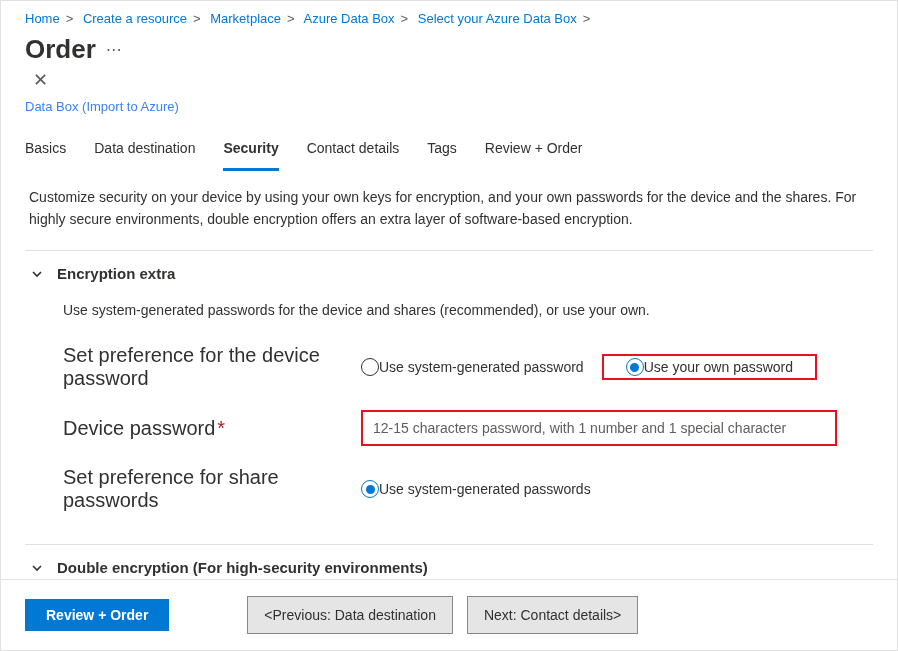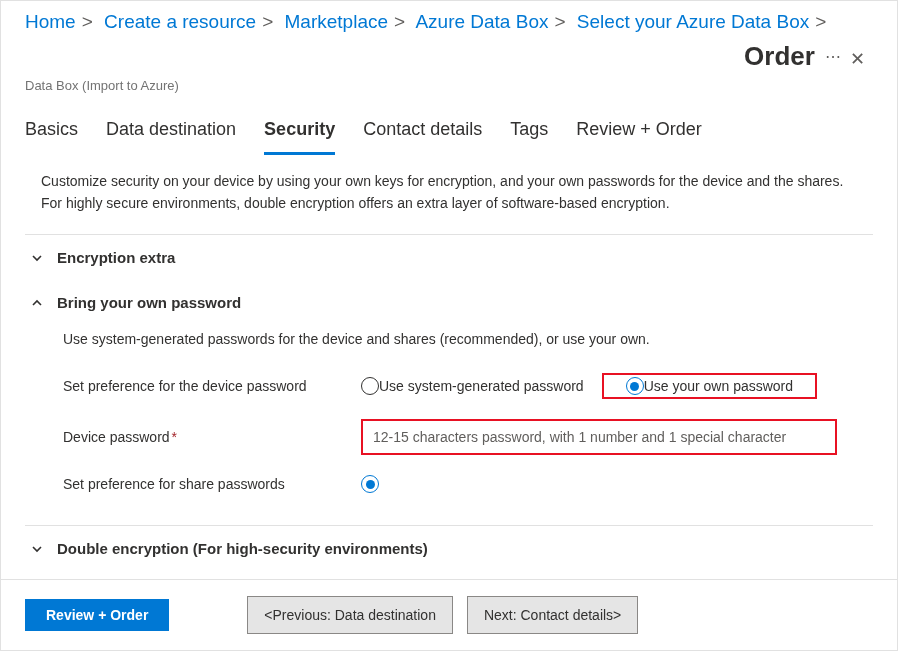--- a/index.html
+++ b/index.html
@@ -9,55 +9,56 @@
       color: #323130;
       background: #fff;
       width: 898px;
       height: 651px;
       position: relative;
       overflow: hidden;
       border: 1px solid #e1e1e1;
     }
     .breadcrumb {
       padding: 10px 24px 4px;
-      font-size: 19px;
+      font-size: 13px;
       color: #605e5c;
     }
     .breadcrumb a { color: #0078d4; text-decoration: none; }
     .breadcrumb .sep { margin: 0 6px; color: #605e5c; }
     .header {
       padding: 4px 24px 4px;
       display: flex;
       align-items: baseline;
       justify-content: flex-end;
+      flex-direction: column;
     }
     .header-left { display: flex; align-items: center; gap: 10px; }
     .title { font-size: 26px; font-weight: 600; }
     .more-dots { color: #605e5c; font-size: 16px; letter-spacing: 1px; }
     .close-x { font-size: 18px; color: #605e5c; cursor: pointer; padding: 4px 8px; }
-    .subtitle { padding: 0 24px 16px; font-size: 13px; color: #737373; }
+    .subtitle { padding: 0 24px 16px; font-size: 13px; color: #3b82f6; }
     .tabs {
       display: flex;
       gap: 28px;
       padding: 0 24px;
       border-bottom: none;
     }
     .tab {
       padding: 10px 0 12px;
-      font-size: 18px;
+      font-size: 14px;
       color: #323130;
       cursor: pointer;
       border-bottom: 3px solid transparent;
     }
     .tab.active {
       font-weight: 600;
       border-bottom-color: #0078d4;
     }
     .description {
-      padding: 16px 40px 12px;
+      padding: 16px 28px 12px;
       font-size: 14px;
       line-height: 1.55;
       color: #323130;
     }
     .content { padding: 0 24px; }
     .section-divider { border-top: 1px solid #e1e1e1; margin-top: 8px; }
     .expander {
       display: flex;
       align-items: center;
       gap: 14px;
@@ -76,21 +77,21 @@
       font-size: 14px;
       color: #323130;
     }
     .helper-text { padding: 6px 0 16px; color: #323130; }
     .form-row {
       display: flex;
       align-items: center;
       padding: 10px 0;
       gap: 8px;
     }
-    .form-label { width: 290px; flex-shrink: 0; font-size: 14px; }
+    .form-label { width: 290px; flex-shrink: 0; font-size: 20px; }
     .required { color: #a4262c; margin-left: 2px; }
     .radio-options { display: flex; gap: 18px; align-items: center; }
     .radio-opt { display: inline-flex; align-items: center; gap: 0; cursor: pointer; }
     .radio-circle {
       width: 18px; height: 18px; border-radius: 50%;
       border: 1.5px solid #323130;
       display: inline-flex; align-items: center; justify-content: center;
       flex-shrink: 0;
     }
     .radio-circle.selected { border-color: #0078d4; }
@@ -182,28 +183,20 @@
 
   <div class="expander">
     <span class="chevron">
       <svg viewBox="0 0 12 12">
           <path d="M2 4 L6 8 L10 4" stroke="#323130" stroke-width="1.6" fill="none"></path>
         </svg>
     </span>
     <span>Encryption extra</span>
   </div>
 
-  <div class="expander">
-    <span class="chevron">
-      <svg viewBox="0 0 12 12">
-          <path d="M2 8 L6 4 L10 8" stroke="#323130" stroke-width="1.6" fill="none"></path>
-        </svg>
-    </span>
-    <span>Bring your own password</span>
-  </div>
   <div class="section-body">
     <div class="helper-text">Use system-generated passwords for the device and shares (recommended), or use your own.</div>
 
     <div class="form-row">
       <div class="form-label">Set preference for the device password</div>
       <div class="radio-options">
         <span class="radio-opt">
           <span class="radio-circle"></span>
           <span>Use system-generated password</span>
         </span>
@@ -227,20 +220,21 @@
       </span>
     </div>
 
     <div class="form-row">
       <div class="form-label">Set preference for share passwords</div>
       <div class="radio-options">
         <span class="radio-opt">
           <span class="radio-circle selected">
               <span class="radio-dot"></span>
             </span>
+          <span>Use system-generated passwords</span>
         </span>
       </div>
     </div>
   </div>
 
   <div class="section-divider"></div>
 
   <div class="expander">
     <span class="chevron">
       <svg viewBox="0 0 12 12">

